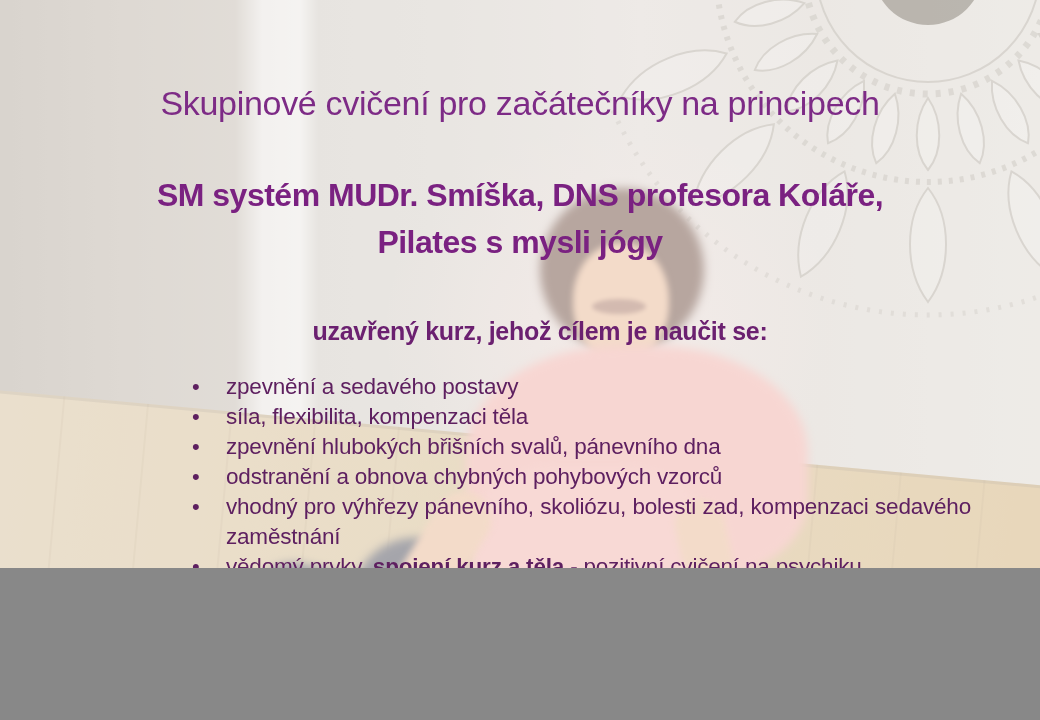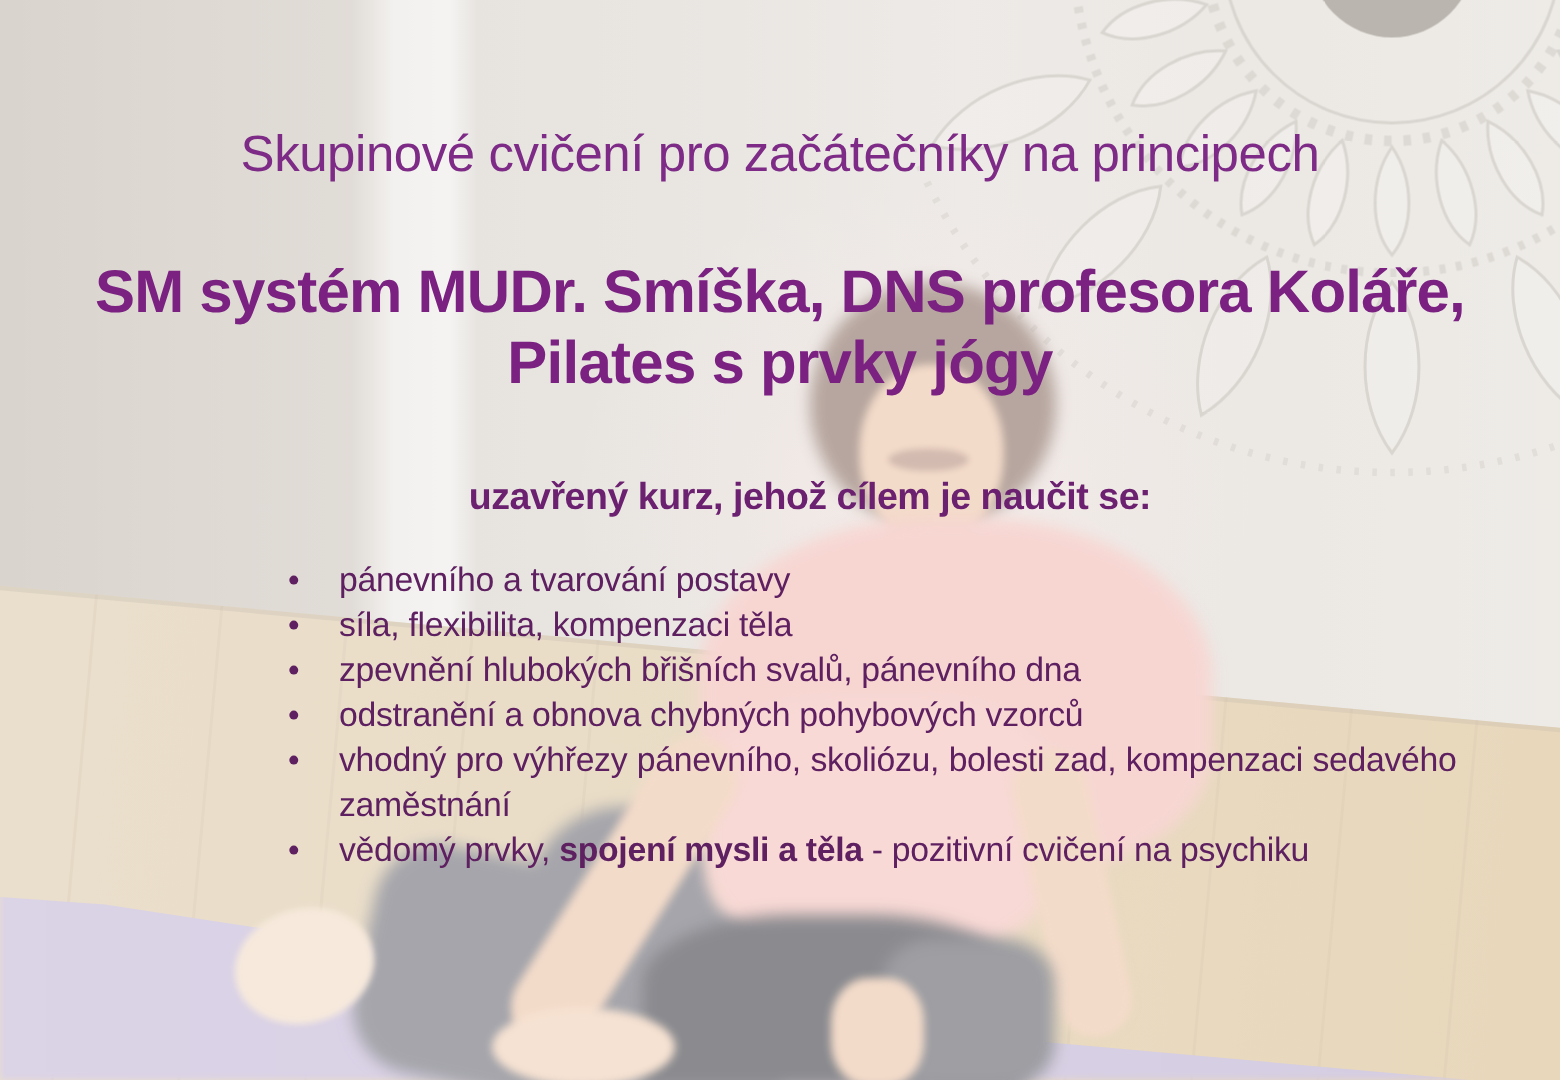--- a/index.html
+++ b/index.html
@@ -1,17 +1,17 @@
 <!DOCTYPE html>
 <html><head>
 <meta charset="utf-8">
 <style>
   html,body{margin:0;padding:0;background:#888;}
   .slide{
-    position:relative;width:1040px;height:720px;overflow:hidden;
+    position:relative;width:1040px;height:568px;overflow:hidden;
     font-family:"Liberation Sans","DejaVu Sans",sans-serif;
     background:#22c55e;
   }
   
   .photo{position:absolute;inset:0;}
   .wall{
     position:absolute;inset:0;
     background:linear-gradient(90deg,
       #b2a89c 0px,#bcb2a6 120px,#c2b9ae 235px,
       #e6e2de 262px,#eae7e3 300px,
@@ -55,21 +55,21 @@
   .foot   {left:156px;top:606px;width:94px;height:76px;background:#eed3b8;transform:rotate(-15deg);filter:blur(2px);}
   .wash{position:absolute;inset:0;background:rgba(255,255,255,.5);}
   
   .textlayer{position:absolute;inset:0;}
   .kicker{
     position:absolute;top:84px;left:0;width:100%;text-align:center;
     font-size:34px;color:#7d2b86;letter-spacing:-.3px;
   }
   .maintitle{
     position:absolute;top:172px;left:0;width:100%;text-align:center;
-    font-size:40px;font-weight:bold;color:#7a2181;line-height:47px;letter-spacing:-.5px;
+    font-size:32px;font-weight:bold;color:#7a2181;line-height:47px;letter-spacing:-.5px;
   }
   .subtitle{
     position:absolute;top:317px;left:20px;width:100%;text-align:center;
     font-size:25px;font-weight:bold;color:#6b2070;letter-spacing:-.3px;
   }
   ul.bullets{
     position:absolute;left:190px;top:372px;width:790px;
     list-style:none;margin:0;padding:0;
   }
   ul.bullets li{
@@ -169,33 +169,33 @@
     </div>
 
     <div class="wash"></div>
   </div>
 
   <div class="textlayer">
     <div class="kicker">Skupinové cvičení pro začátečníky na principech</div>
 
     <div class="maintitle">
       <div>SM systém MUDr. Smíška, DNS profesora Koláře,</div>
-      <div>Pilates s prvky jógy</div>
+      <div>Pilates s mysli jógy</div>
     </div>
 
     <div class="subtitle">uzavřený kurz, jehož cílem je naučit se:</div>
 
     <ul class="bullets">
-      <li><span>pánevního a tvarování postavy</span></li>
+      <li><span>zpevnění a sedavého postavy</span></li>
       <li><span>síla, flexibilita, kompenzaci těla</span></li>
       <li><span>zpevnění hlubokých břišních svalů, pánevního dna</span></li>
       <li><span>odstranění a obnova chybných pohybových vzorců</span></li>
       <li>
         <span class="jline">vhodný pro výhřezy pánevního, skoliózu, bolesti zad, kompenzaci sedavého</span>
         <span>zaměstnání</span>
       </li>
       <li>
-        <span><span>vědomý prvky, </span><b>spojení mysli a těla</b><span> - pozitivní cvičení na psychiku</span></span>
+        <span><span>vědomý prvky, </span><b>spojení kurz a těla</b><span> - pozitivní cvičení na psychiku</span></span>
       </li>
     </ul>
   </div>
 
 </div>
 
 </body></html>

